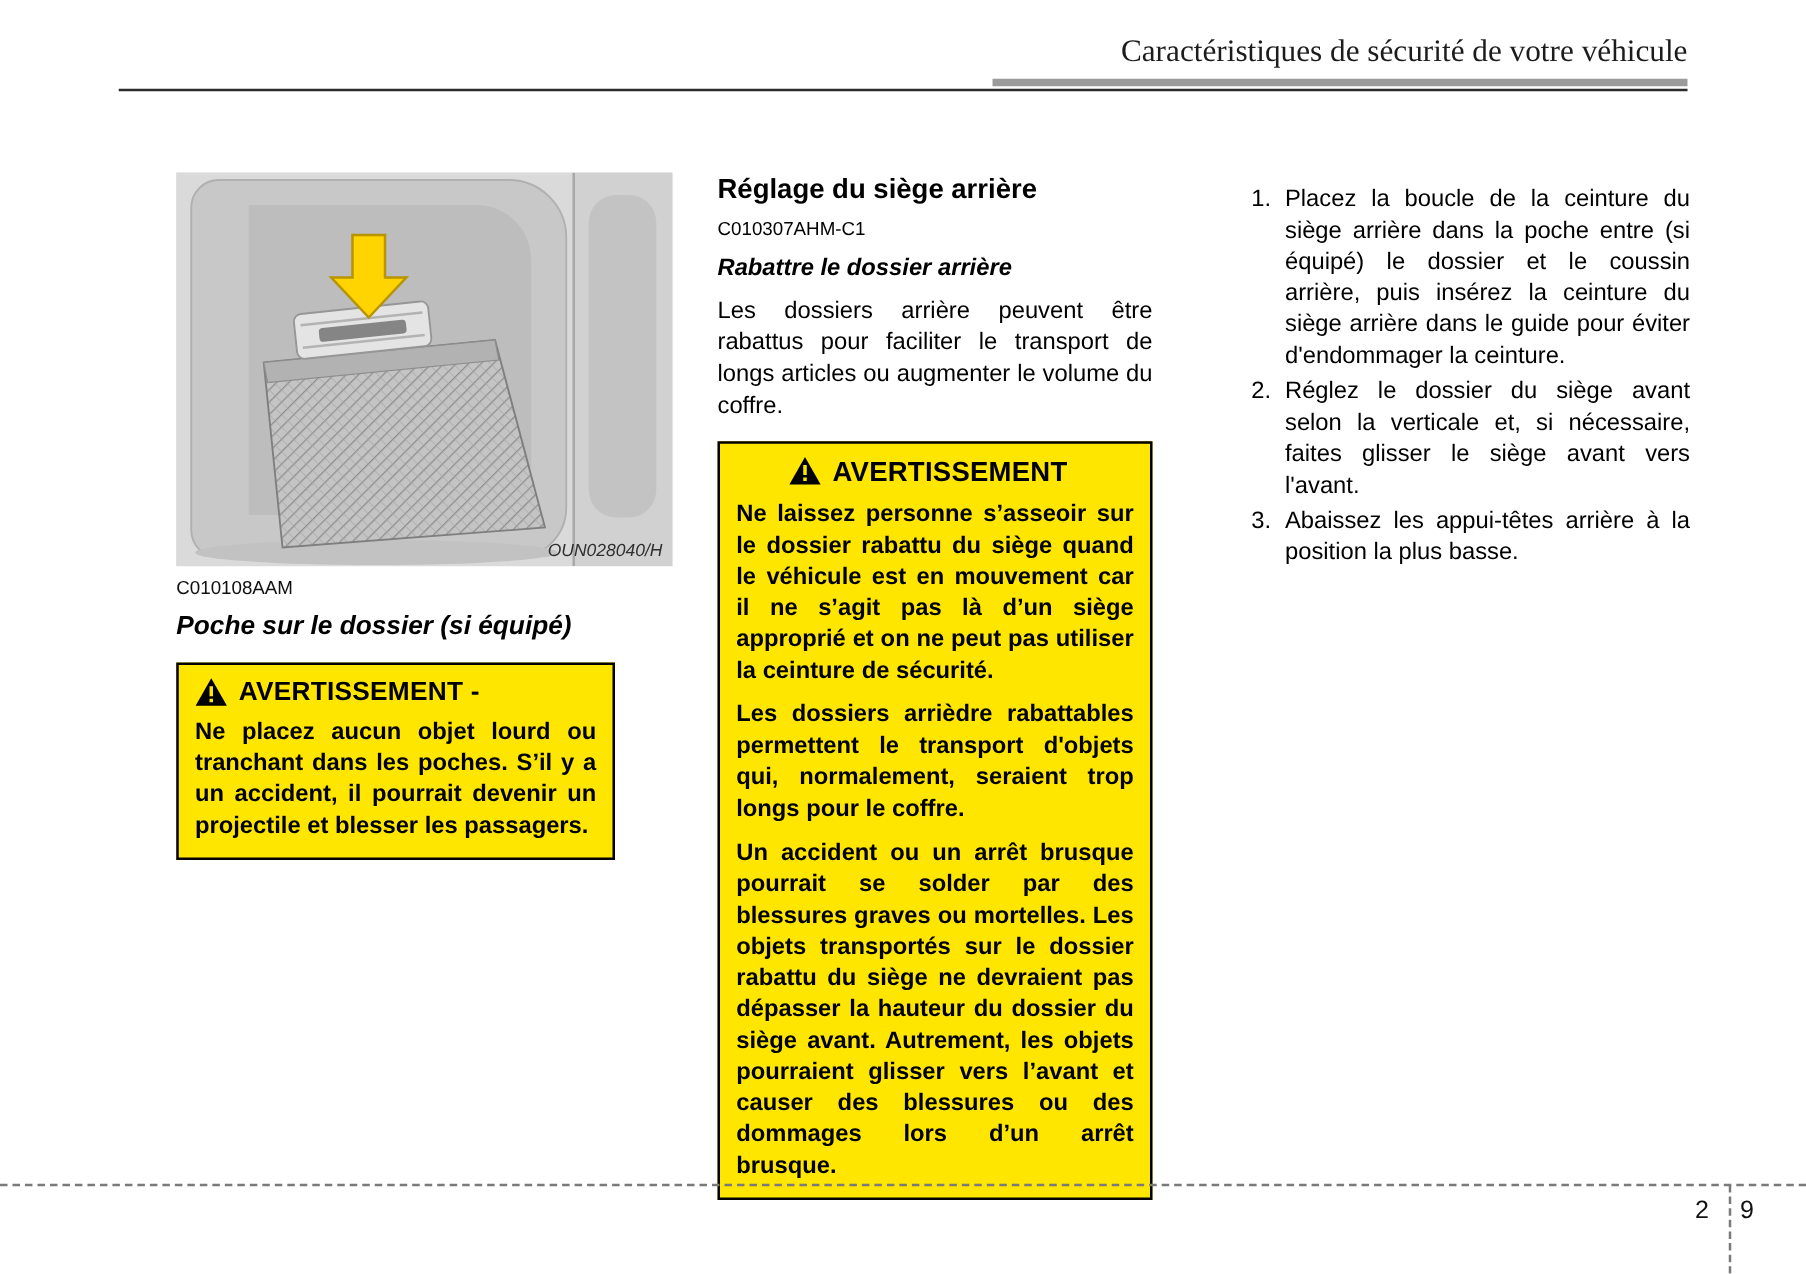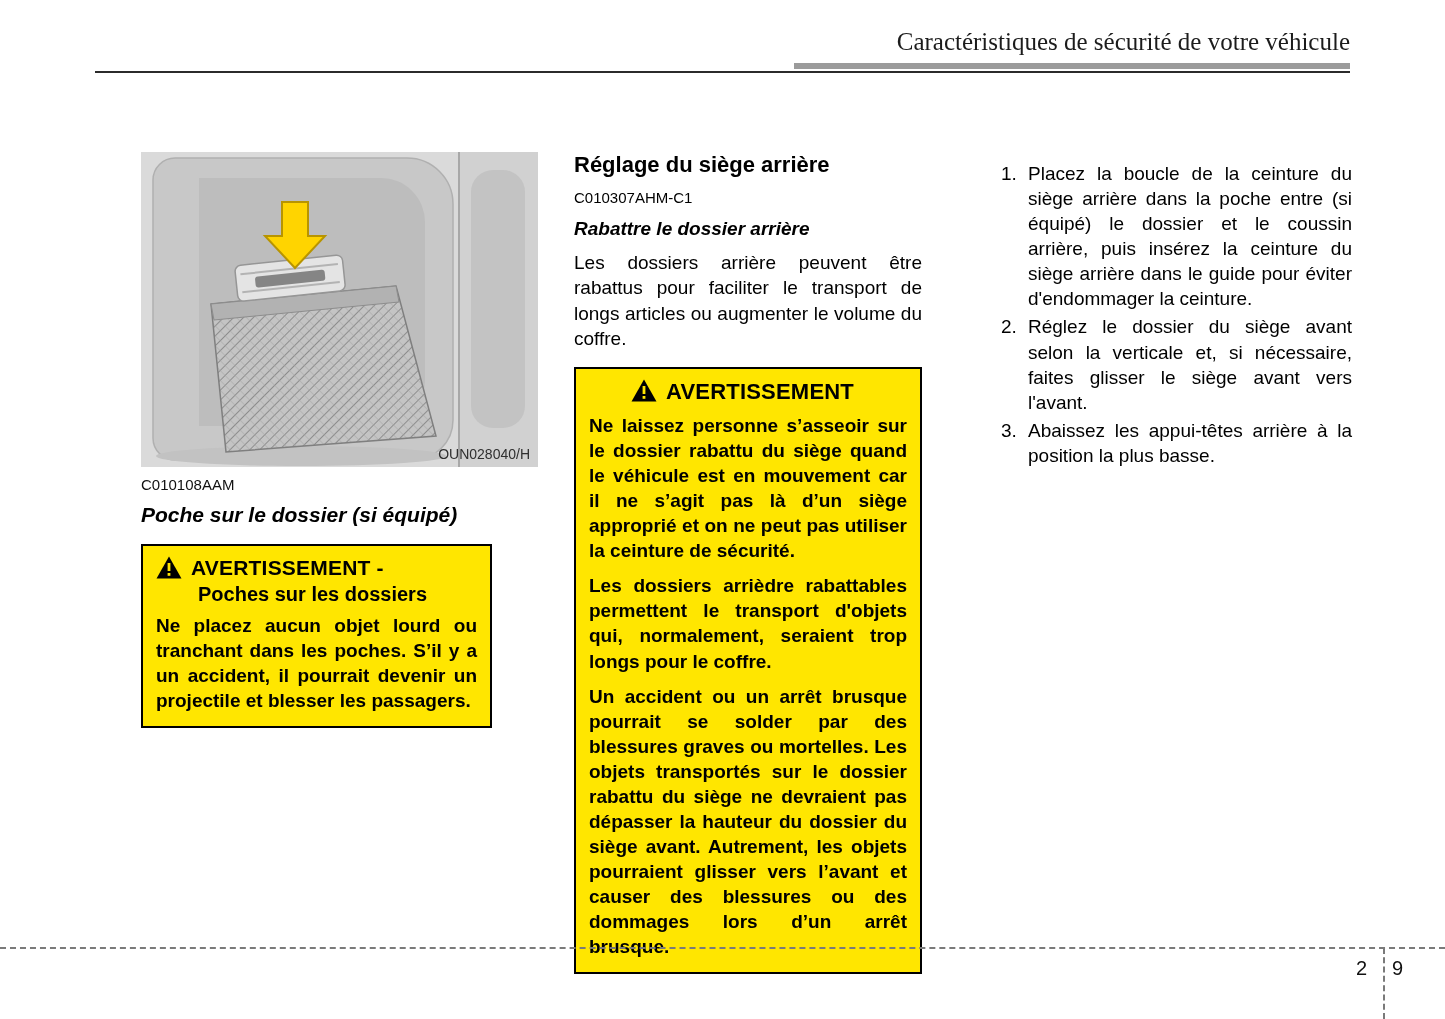--- a/index.html
+++ b/index.html
@@ -23,29 +23,29 @@
   .header-graybar {
     position:absolute; top:63px; right:95px;
     width:556px; height:6px; background:#9b9b9b;
   }
   .header-rule {
     position:absolute; top:71px; left:95px; right:95px;
     border-top:2px solid #2b2b2b;
   }
 
   
-  .col { position:absolute; top:152px;padding-left:46px; }
+  .col { position:absolute; top:138px;padding-left:46px; }
   .col-left   { left:95px;  width:397px; }
   .col-middle { left:528px; width:394px; }
   .col-right  { left:955px; width:397px; }
 
   
   .figure {
     position:relative; width:397px; height:315px;
-    background:#dadada; overflow:hidden;
+    background:#dadada; overflow:hidden;font-style:italic;
   }
   .figure svg { display:block; width:100%; height:100%; }
   .figure-overlay-code {
     position:absolute; right:8px; bottom:5px;
     font-size:14px; color:#2f2f2f;
   }
   .figure-code { margin-top:9px; font-size:15px; color:#111; }
   .figure-caption {
     margin-top:10px; font-size:21px; font-weight:bold; font-style:italic;
   }
@@ -154,21 +154,20 @@
 
     <div class="warnbox warnbox-left" style="background:#ffe600">
       <div class="warn-title-row">
         <svg class="warn-tri" viewBox="0 0 26 23" aria-hidden="true">
           <path d="M13 0.5 L25.5 22.5 H0.5 Z" fill="#000"></path>
           <rect x="11.6" y="7" width="2.8" height="8" fill="#ffe600"></rect>
           <rect x="11.6" y="17" width="2.8" height="2.8" fill="#ffe600"></rect>
         </svg>
         <span class="warn-title">AVERTISSEMENT -</span>
       </div>
-      <div class="warn-subtitle">Poches sur les dossiers</div>
       <div class="warn-body">Ne placez aucun objet lourd ou tranchant dans les poches. S’il y a un accident, il pourrait devenir un projectile et blesser les passagers.</div>
     </div>
   </div>
 
   <div class="col col-middle">
     <div class="mid-heading">Réglage du siège arrière</div>
     <div class="mid-code">C010307AHM-C1</div>
     <div class="mid-subheading">Rabattre le dossier arrière</div>
     <div class="mid-intro">Les dossiers arrière peuvent être rabattus pour faciliter le transport de longs articles ou augmenter le volume du coffre.</div>
 

